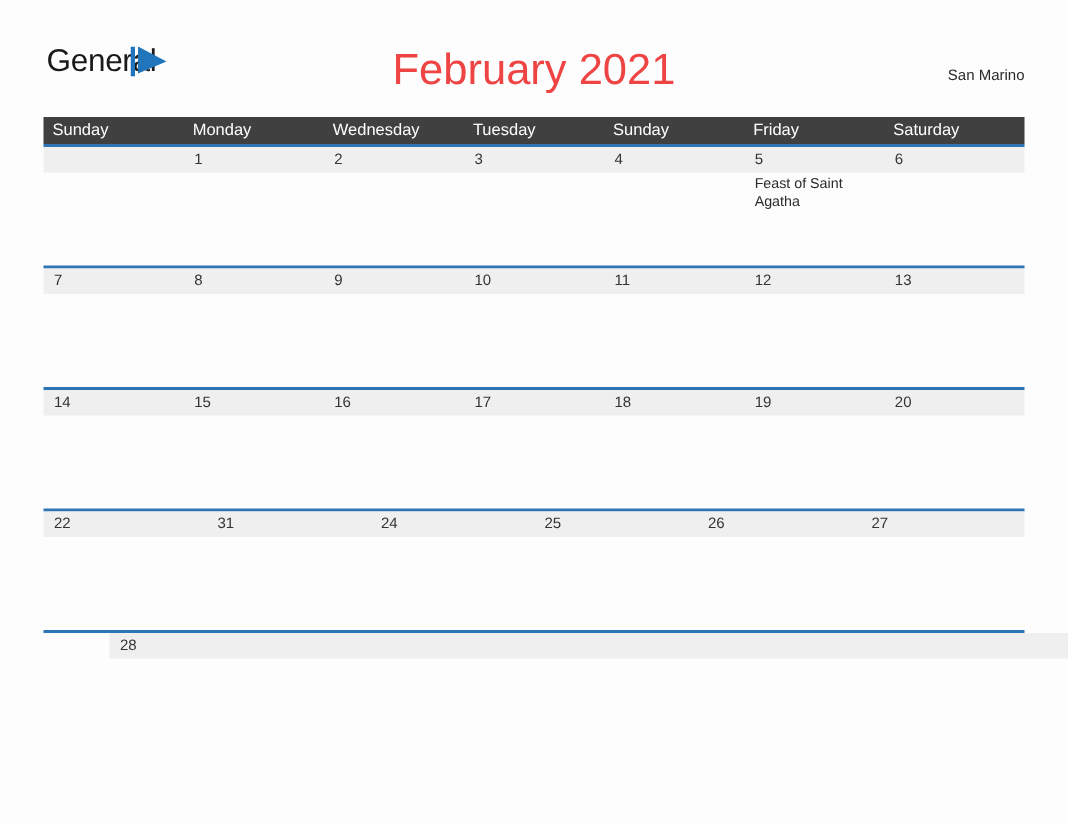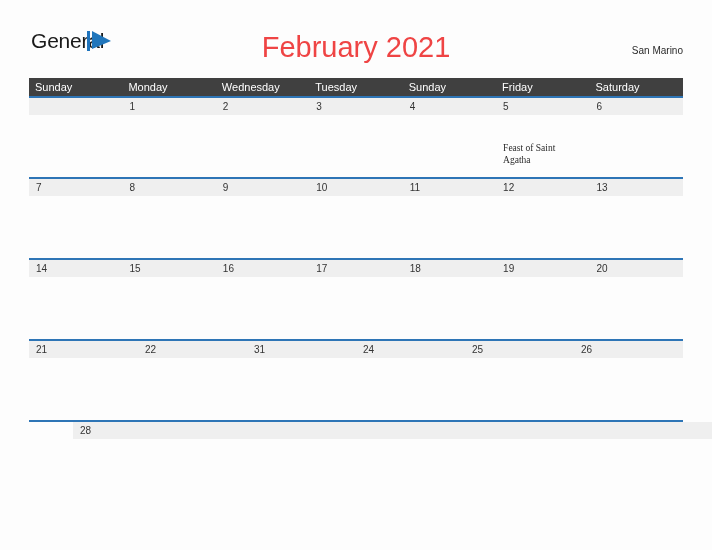--- a/index.html
+++ b/index.html
@@ -152,23 +152,22 @@
   .week-row.r4 .day-body { height: 62px; }
   .week-row.r5 .day-body { height: 9px; }
 
   .day-body-cell {
     flex: 1 1 0;
     padding: 2px 6px 0 7px;
     box-sizing: border-box;
     font-size: 9.5px;
     line-height: 12px;
     color: #2b2b2b;
-    font-family: Liberation Serif, serif;
+    font-family: Liberation Sans, sans-serif;
     word-wrap: break-word;
-    margin-top: 25px;
   }
   .event-text {
     display: block;
   }
 </style>
 </head>
 <body>
 
 <div class="topbar">
 
@@ -301,26 +300,26 @@
           <span class="event-text"></span>
         </div>
       <div class="day-body-cell">
           <span class="event-text"></span>
         </div>
     </div>
   </div>
 
   <div class="week-row r4">
     <div class="day-band">
-      <div class="day-band-cell">21</div>
       <div class="day-band-cell">22</div>
       <div class="day-band-cell">31</div>
       <div class="day-band-cell">24</div>
       <div class="day-band-cell">25</div>
       <div class="day-band-cell">26</div>
+      <div class="day-band-cell">27</div>
     </div>
     <div class="day-body">
       <div class="day-body-cell">
           <span class="event-text"></span>
         </div>
       <div class="day-body-cell">
           <span class="event-text"></span>
         </div>
       <div class="day-body-cell">
           <span class="event-text"></span>

